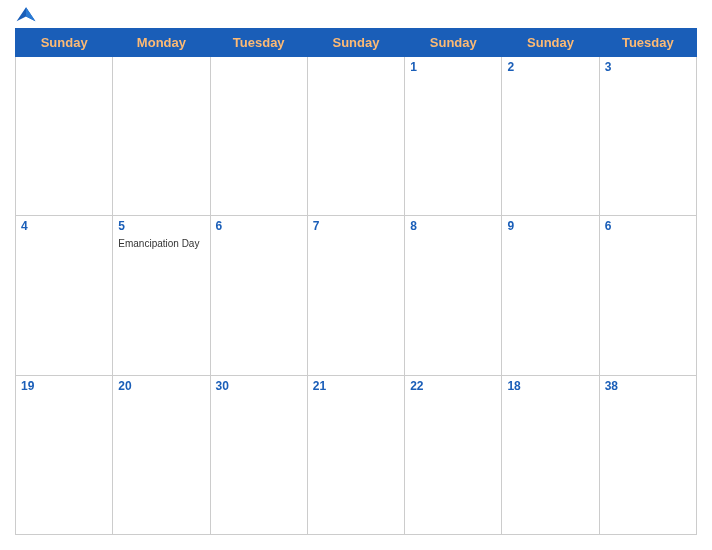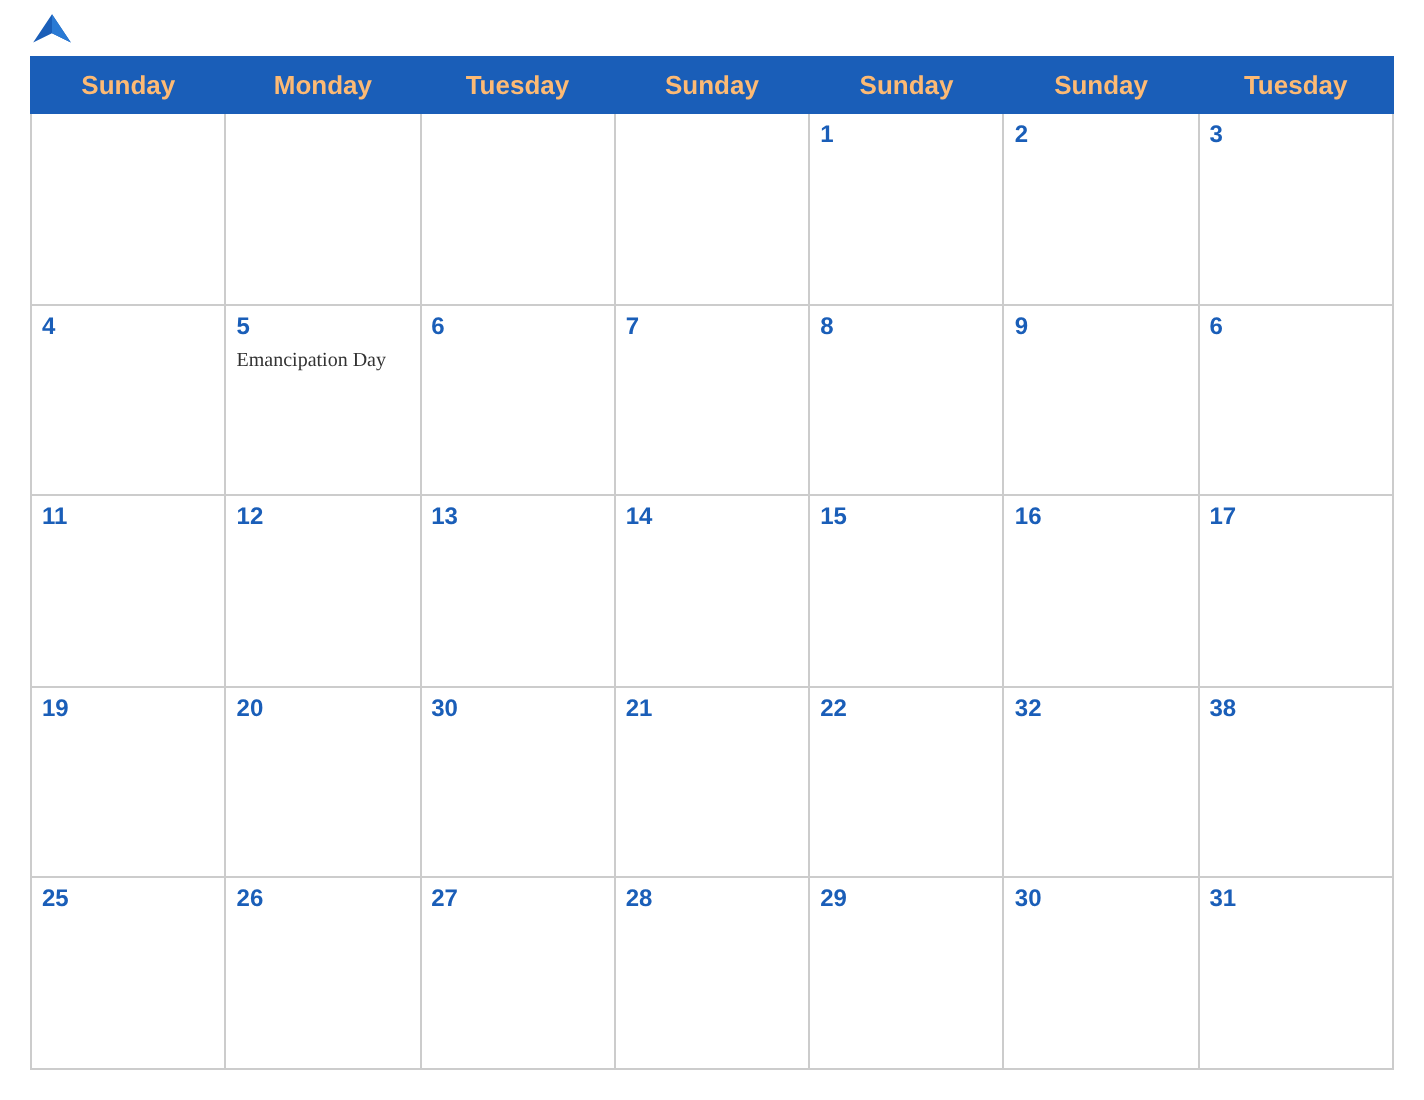--- a/index.html
+++ b/index.html
@@ -95,21 +95,20 @@
       font-size: 12px;
       color: #1a5eb8;
       font-weight: bold;
     }
 
     .holiday-text {
       font-size: 10px;
       color: #333;
       margin-top: 2px;
       line-height: 1.2;
-      font-family: Liberation Serif, serif;
     }
 
     td .day-number {
       display: block;
     }
   </style>
 </head>
 <body>
 
 <div class="header-top">
@@ -175,81 +174,35 @@
         </td>
         <td>
           <span class="day-number">9</span>
         </td>
         <td>
           <span class="day-number">6</span>
         </td>
       </tr>
       <tr>
         <td>
-          <span class="day-number">11</span>
-        </td>
-        <td>
-          <span class="day-number">12</span>
-        </td>
-        <td>
-          <span class="day-number">13</span>
-        </td>
-        <td>
-          <span class="day-number">14</span>
-        </td>
-        <td>
-          <span class="day-number">15</span>
-        </td>
-        <td>
-          <span class="day-number">16</span>
-        </td>
-        <td>
-          <span class="day-number">17</span>
-        </td>
-      </tr>
-      <tr>
-        <td>
           <span class="day-number">19</span>
         </td>
         <td>
           <span class="day-number">20</span>
         </td>
         <td>
           <span class="day-number">30</span>
         </td>
         <td>
           <span class="day-number">21</span>
         </td>
         <td>
           <span class="day-number">22</span>
         </td>
         <td>
-          <span class="day-number">32</span>
+          <span class="day-number">18</span>
         </td>
         <td>
           <span class="day-number">38</span>
-        </td>
-      </tr>
-      <tr>
-        <td>
-          <span class="day-number">25</span>
-        </td>
-        <td>
-          <span class="day-number">26</span>
-        </td>
-        <td>
-          <span class="day-number">27</span>
-        </td>
-        <td>
-          <span class="day-number">28</span>
-        </td>
-        <td>
-          <span class="day-number">29</span>
-        </td>
-        <td>
-          <span class="day-number">30</span>
-        </td>
-        <td>
-          <span class="day-number">31</span>
         </td>
       </tr>
     </tbody>
 </table>
 
 </body></html>

